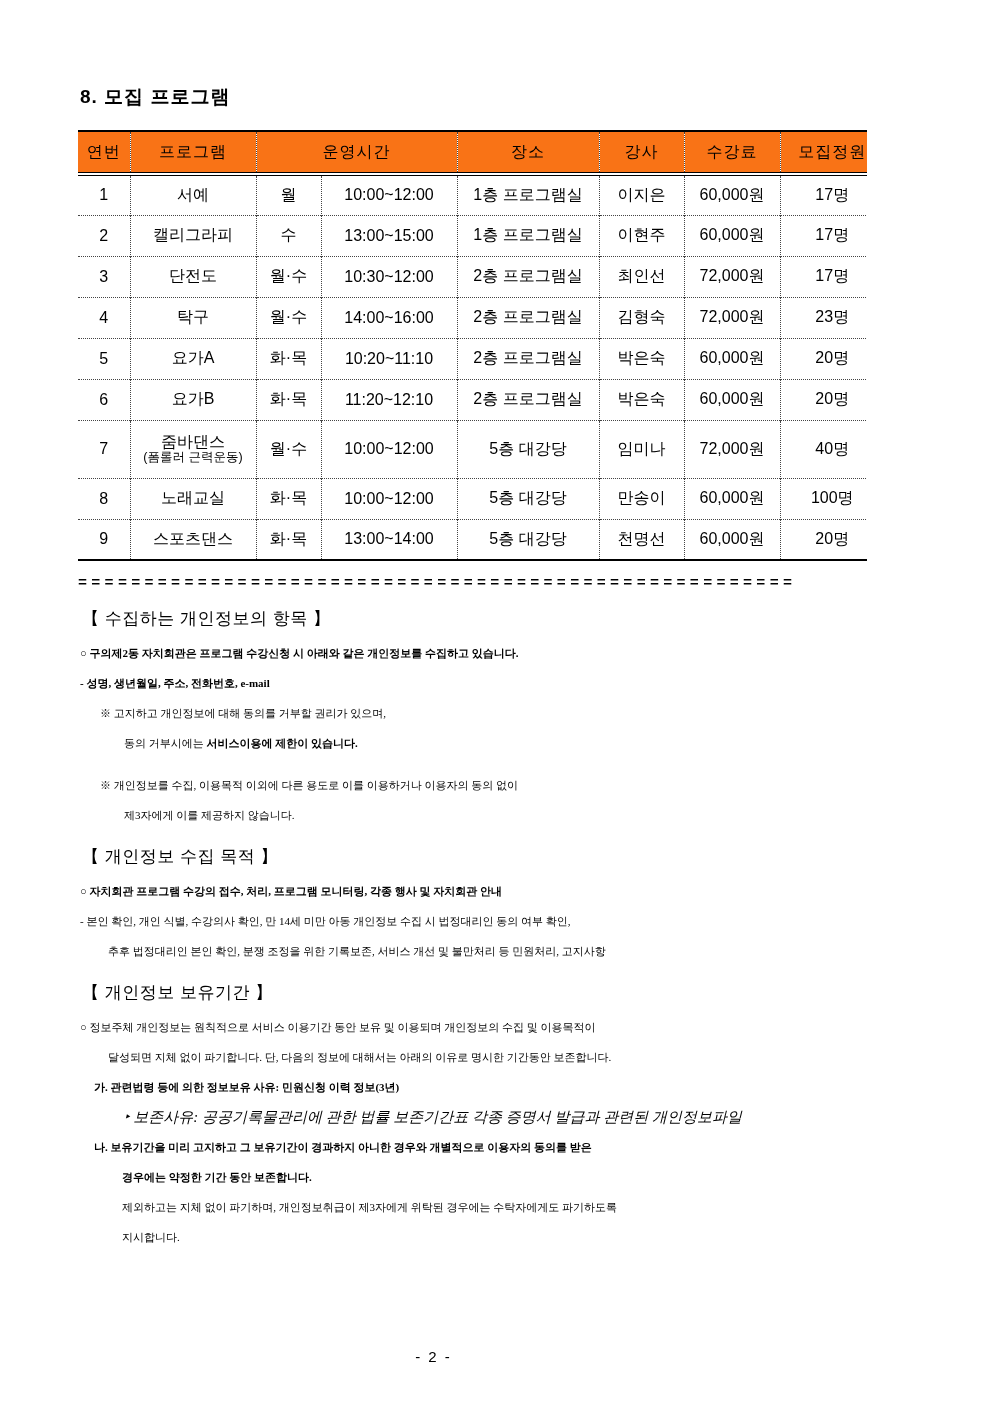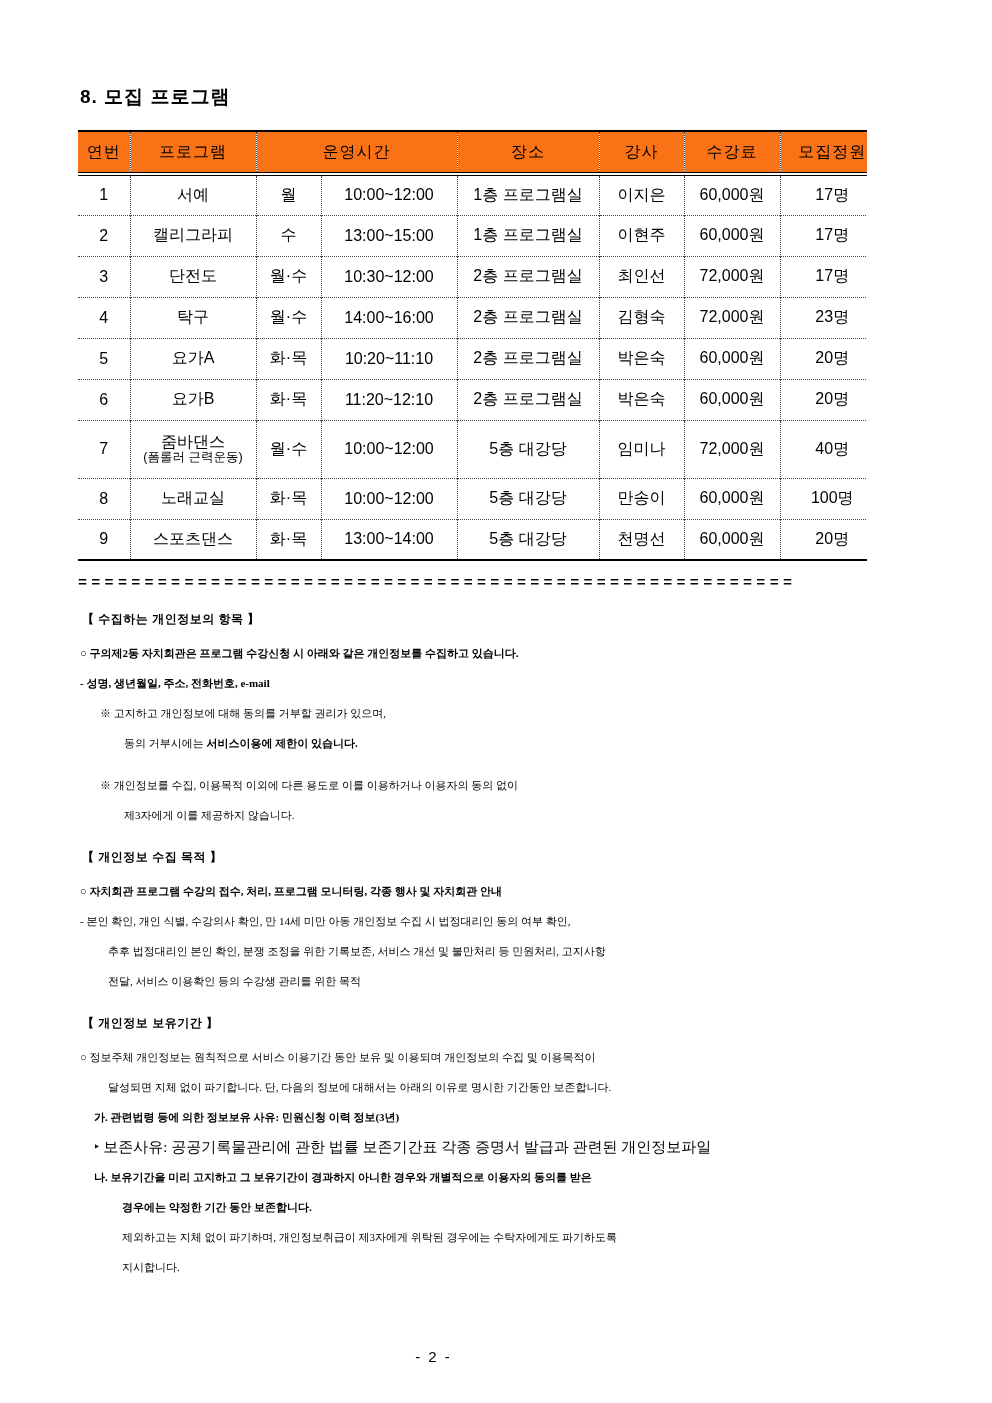--- a/index.html
+++ b/index.html
@@ -53,33 +53,33 @@
     margin:14px 0 4px 0;
     width:740px;
     font-family:"Liberation Mono", monospace;
     font-size:15px;font-weight:bold;
     letter-spacing:4.3px;
     white-space:nowrap;overflow:hidden;
   }
   
   .sec-h{
     font-family:"Liberation Sans", sans-serif;
-    font-size:12px;font-weight:bold;
+    font-size:17px;font-weight:normal;
     margin:12px 0 4px 4px;line-height:30px;
     letter-spacing:0.5px;
   }
   .line{margin:0;line-height:30px;font-size:11px;}
   .b{font-weight:bold;}
   .ml0{margin-left:2px;}
   .ml1{margin-left:2px;}
   .ml2{margin-left:22px;}
   .ml3{margin-left:46px;}
   .mld{margin-left:30px;}
   .mlg{margin-left:16px;}
-  .mls{margin-left:16px;font-size:15px;}
+  .mls{margin-left:46px;font-size:15px;font-style:italic;}
   .mln{margin-left:44px;}
   .gt1{margin-top:12px;}
   .gt2{margin-top:26px;}
   .page-number{
     position:absolute;left:0;right:0;bottom:38px;
     text-align:center;
     font-family:"Liberation Sans", sans-serif;
     font-size:15px;letter-spacing:2px;
   }
 </style>
@@ -248,21 +248,20 @@
   <p class="line b ml1">- 성명, 생년월일, 주소, 전화번호, e-mail</p>
   <p class="line ml2">※ 고지하고 개인정보에 대해 동의를 거부할 권리가 있으며,</p>
   <p class="line ml3"><span>동의 거부시에는 </span><span class="b">서비스이용에 제한이 있습니다.</span></p>
   <p class="line ml2 gt1">※ 개인정보를 수집, 이용목적 이외에 다른 용도로 이를 이용하거나 이용자의 동의 없이</p>
   <p class="line ml3">제3자에게 이를 제공하지 않습니다.</p>
 
   <h2 class="sec-h gt1">【 개인정보 수집 목적 】</h2>
   <p class="line b ml0">○ 자치회관 프로그램 수강의 접수, 처리, 프로그램 모니터링, 각종 행사 및 자치회관 안내</p>
   <p class="line ml1">- 본인 확인, 개인 식별, 수강의사 확인, 만 14세 미만 아동 개인정보 수집 시 법정대리인 동의 여부 확인,</p>
   <p class="line mld">추후 법정대리인 본인 확인, 분쟁 조정을 위한 기록보존, 서비스 개선 및 불만처리 등 민원처리, 고지사항</p>
-  <p class="line mld">전달, 서비스 이용확인 등의 수강생 관리를 위한 목적</p>
 
   <h2 class="sec-h gt1">【 개인정보 보유기간 】</h2>
   <p class="line ml0">○ 정보주체 개인정보는 원칙적으로 서비스 이용기간 동안 보유 및 이용되며 개인정보의 수집 및 이용목적이</p>
   <p class="line mld">달성되면 지체 없이 파기합니다. 단, 다음의 정보에 대해서는 아래의 이유로 명시한 기간동안 보존합니다.</p>
   <p class="line b mlg">가. 관련법령 등에 의한 정보보유 사유: 민원신청 이력 정보(3년)</p>
   <p class="line mls">‣ 보존사유: 공공기록물관리에 관한 법률 보존기간표 각종 증명서 발급과 관련된 개인정보파일</p>
   <p class="line b mlg">나. 보유기간을 미리 고지하고 그 보유기간이 경과하지 아니한 경우와 개별적으로 이용자의 동의를 받은</p>
   <p class="line b mln">경우에는 약정한 기간 동안 보존합니다.</p>
   <p class="line mln">제외하고는 지체 없이 파기하며, 개인정보취급이 제3자에게 위탁된 경우에는 수탁자에게도 파기하도록</p>
   <p class="line mln">지시합니다.</p>

